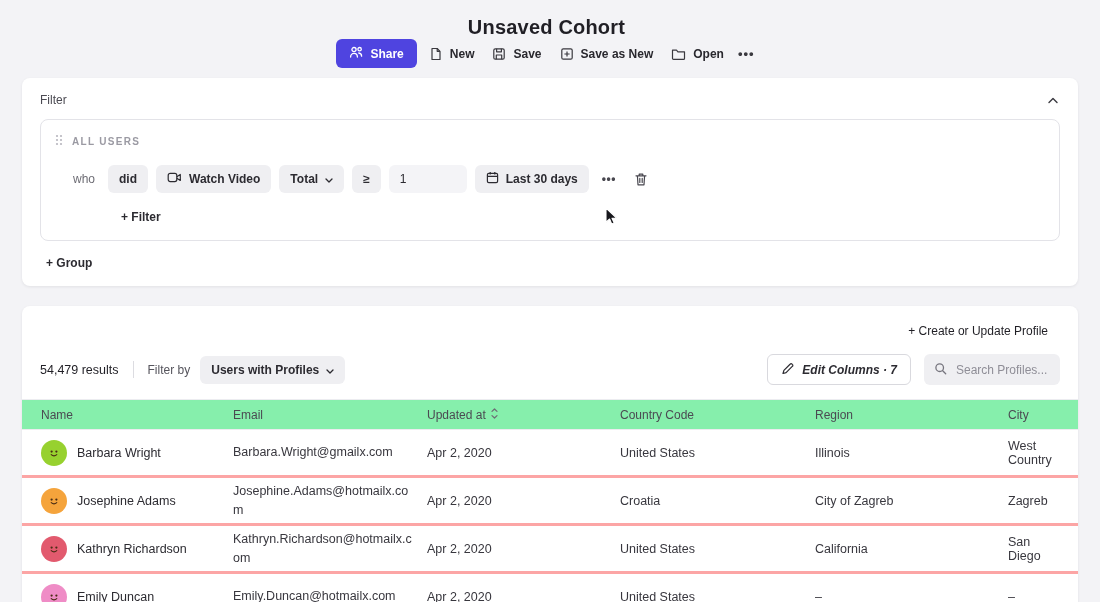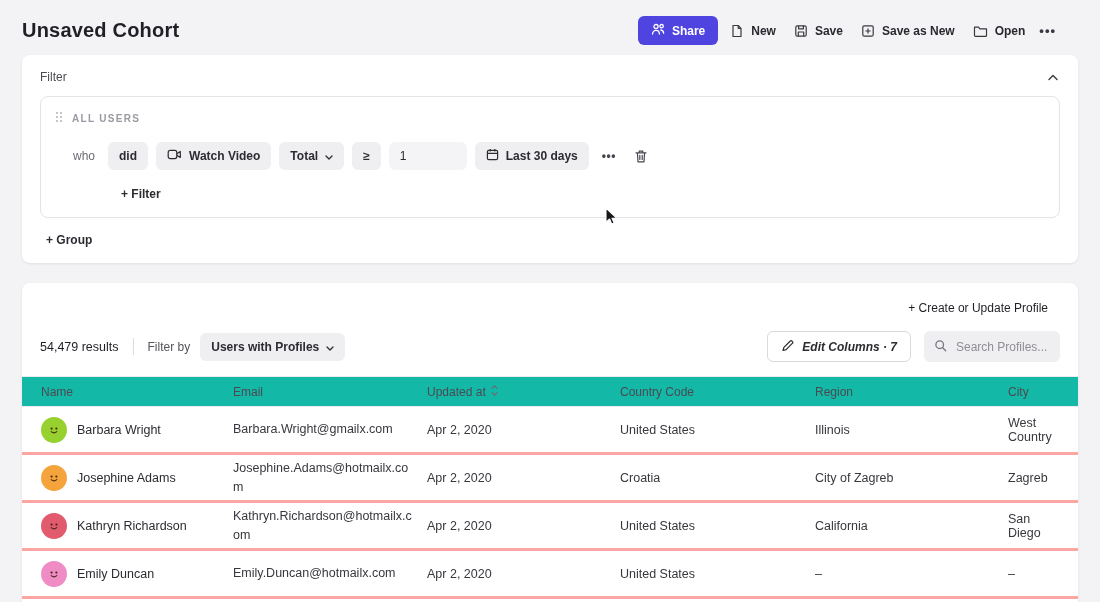--- a/index.html
+++ b/index.html
@@ -1,20 +1,20 @@
 <!DOCTYPE html>
 <html><head>
 <meta charset="utf-8">
 <style>
   * { box-sizing: border-box; }
   body { margin: 0; font-family: "Liberation Sans", sans-serif; background: #e9e9ec; }
   .page { position: relative; width: 1100px; height: 602px; background: #f3f3f6; overflow: hidden; }
 
   
-  .topbar { display: flex; justify-content: space-between; align-items: center; padding: 16px 42px 10px 22px; }
+  .topbar { display: flex; justify-content: space-between; align-items: center; padding: 16px 29px 10px 22px; flex-direction: column; }
   .page-title { margin: 0; font-size: 20px; font-weight: 700; color: #201f25; letter-spacing: .2px; }
   .actions { display: flex; align-items: center; gap: 6px; }
   .btn-primary { display: flex; align-items: center; gap: 7px; height: 29px; padding: 0 13px;
     border: none; border-radius: 6px; color: #fff; font-size: 12px; font-weight: 600; font-family: inherit; cursor: pointer; }
   .btn-ghost { display: flex; align-items: center; gap: 7px; height: 29px; padding: 0 6px; background: transparent;
     border: none; color: #29282e; font-size: 12px; font-weight: 600; font-family: inherit; cursor: pointer; }
   .btn-ghost svg, .icon-btn svg { display: block; }
   .more-btn { background: none; border: none; color: #3a393f; font-size: 13px; letter-spacing: 1px; font-weight: 700; cursor: pointer; padding: 4px 2px; }
 
   
@@ -50,21 +50,21 @@
   .filter-by { font-size: 12px; color: #55545c; margin-right: 10px; }
   .spacer { flex: 1; }
   .btn-outline { display: flex; align-items: center; gap: 8px; height: 31px; padding: 0 13px; background: #fff;
     border: 1px solid #d9d9de; border-radius: 6px; font-size: 12px; font-weight: 600; color: #2c2b31; font-family: inherit; margin-right: 13px; cursor: pointer; font-style: italic; }
   .search { display: flex; align-items: center; gap: 7px; height: 31px; width: 136px; background: #efeff2; border-radius: 6px; padding: 0 10px; }
   .search input { border: none; background: none; outline: none; width: 100%; font-size: 12px; color: #3a393f; font-family: inherit; }
   .search input::placeholder { color: #8f8e97; }
 
   
   .thead, .trow { display: grid; grid-template-columns: 192px 194px 193px 195px 193px 1fr; align-items: center; padding-left: 19px; }
-  .thead { background: #14b8a6; border-top: 1px solid #ececf0; border-bottom: 1px solid #ececf0; height: 31px; font-size: 12px; color: #4b4a52; }
+  .thead { background: #86efac; border-top: 1px solid #ececf0; border-bottom: 1px solid #ececf0; height: 31px; font-size: 12px; color: #4b4a52; }
   .hcell { display: flex; align-items: center; gap: 5px; padding-right: 12px; }
   .trow { min-height: 48px; border-bottom: 3px solid #fca5a5; font-size: 12.5px; color: #38373e; background: #fff; }
   .cell { padding-right: 14px; }
   .email-cell { word-break: break-all; line-height: 1.45; }
   .name-cell { display: flex; align-items: center; gap: 10px; color: #2c2b31; }
   .avatar { width: 26px; height: 26px; border-radius: 50%; display: flex; align-items: center; justify-content: center; flex: none; }
 
   .cursor { position: absolute; left: 605px; top: 207px; pointer-events: none; }
 </style>
 </head>

